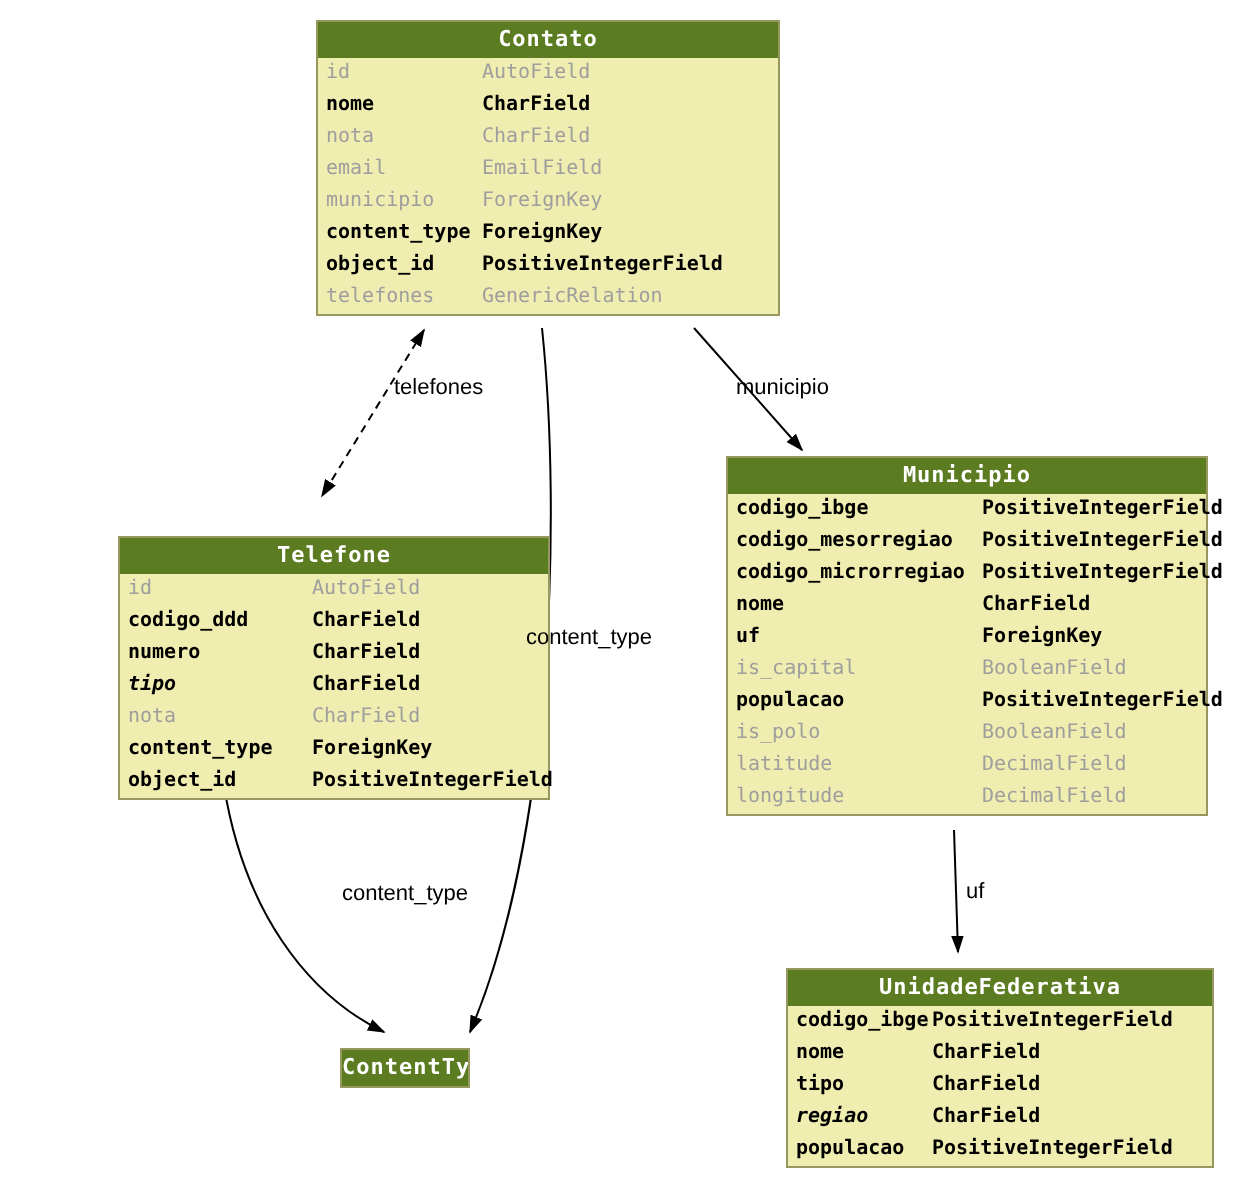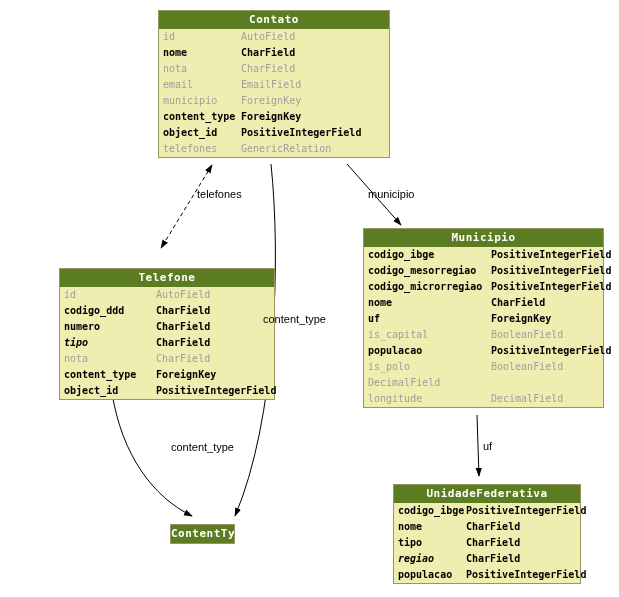--- a/index.html
+++ b/index.html
@@ -158,31 +158,32 @@
       </div>
       <div class="row">
         <span class="fname" style="flex: 0 0 123px;">populacao</span>
         <span class="ftype">PositiveIntegerField</span>
       </div>
       <div class="row">
         <span class="fname muted" style="flex: 0 0 123px;">is_polo</span>
         <span class="ftype muted">BooleanField</span>
       </div>
       <div class="row">
+        <span class="fname muted" style="flex: 0 0 123px;">latitude</span>
         <span class="ftype muted">DecimalField</span>
       </div>
       <div class="row">
         <span class="fname muted" style="flex: 0 0 123px;">longitude</span>
         <span class="ftype muted">DecimalField</span>
       </div>
     </div>
     <div class="entity" style="left: 170px; top: 524px; width: 65px;">
       <div class="entity-header">ContentType</div>
     </div>
-    <div class="entity" style="left: 393px; top: 484px; width: 188px;">
+    <div class="entity" style="left: 393px; top: 484px; width: 214px;">
       <div class="entity-header">UnidadeFederativa</div>
       <div class="row">
         <span class="fname" style="flex: 0 0 68px;">codigo_ibge</span>
         <span class="ftype">PositiveIntegerField</span>
       </div>
       <div class="row">
         <span class="fname" style="flex: 0 0 68px;">nome</span>
         <span class="ftype">CharField</span>
       </div>
       <div class="row">

